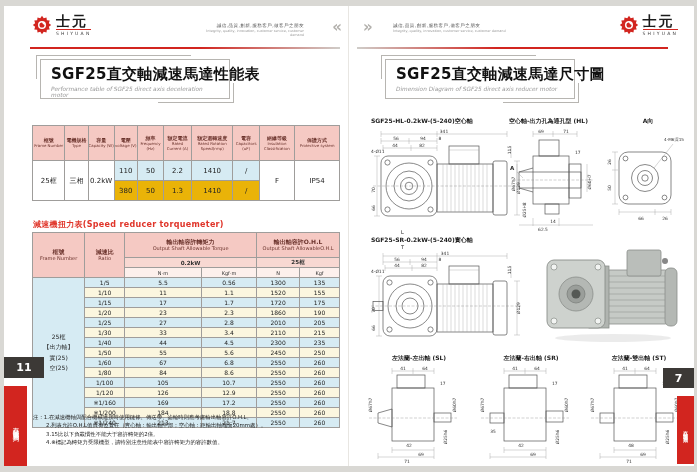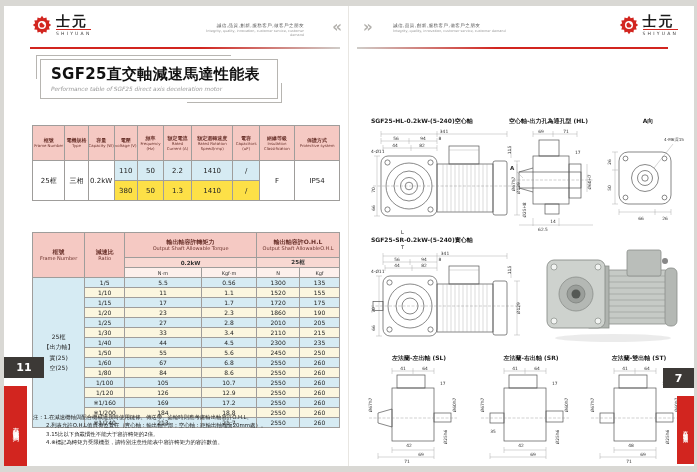--- a/index.html
+++ b/index.html
@@ -16,42 +16,42 @@
   .logo .lt-en{font-size:4.5px;letter-spacing:2.2px;color:#444;margin-top:1px;border-top:1px solid #d2251f;padding-top:1px}
   .slogan{position:absolute;top:17px;text-align:left}
   .slogan .scn{font-size:4.6px;color:#555;letter-spacing:.4px}
   .slogan .sen{font-size:3.4px;color:#999;margin-top:1px}
   .chev{position:absolute;top:12px;font-size:15px;color:#b3b1ad;letter-spacing:-4px;font-weight:bold}
   .red-rule{position:absolute;top:41px;height:2px}
   .rule-l{left:26px;right:8px;background:linear-gradient(to right,#d2251f 55%,#cfcdc9)}
   .rule-r{left:8px;right:26px;background:linear-gradient(to right,#cfcdc9,#d2251f 45%)}
 
   
-  .title-block{position:absolute;left:36px;top:53px;width:238px;height:40px;border:1px solid #b7b5b1;
+  .title-block{position:absolute;left:36px;top:53px;width:190px;height:40px;border:1px solid #b7b5b1;
                background:#fff;box-sizing:border-box;padding:5px 10px 0}
   .title-block:before{content:"";position:absolute;left:-5px;top:-5px;width:82%;height:60%;
                border-top:1px solid #b7b5b1;border-left:1px solid #b7b5b1}
   .title-block:after{content:"";position:absolute;right:-5px;bottom:-5px;width:40%;height:50%;
                border-bottom:1px solid #b7b5b1;border-right:1px solid #b7b5b1}
   .title-block h1{margin:0;font-size:15px;font-weight:bold;color:#111;letter-spacing:.3px;white-space:nowrap}
   .title-block p{margin:2px 0 0;font-size:5.8px;color:#9a9a9a;font-style:italic}
 
   .section-label{position:absolute;left:29px;font-size:8px;font-weight:bold;color:#e0352a;letter-spacing:.3px}
 
   table{border-collapse:collapse;table-layout:fixed;position:absolute;left:28px;width:308px}
   th,td{border:1px solid #9f9d9b;text-align:center;vertical-align:middle;padding:0;overflow:hidden}
   .pink{background:#f5c9c3}
   .pink2{background:#f8d8d2}
   .unitrow th{background:#fdf0ec;font-size:5px;font-weight:normal;height:9px;color:#333}
   .hcn{font-size:5px;font-weight:bold;color:#6b332c;line-height:1.25}
   .hen{font-size:3.9px;font-weight:normal;color:#6b332c;line-height:1.15;margin-top:1px}
   .elec{top:119px}
   .elec thead th{height:34px}
   .elec tbody td{height:19px;font-size:7px}
-  .cb{background:#d6ebf3}.cy{background:#fde047}
+  .cb{background:#d6ebf3}.cy{background:#eab308}
   .torque{top:226px}
   .torque thead tr.h1 th{height:24px}
   .torque thead tr.h2 th{height:9px;font-size:5.6px;font-weight:bold;color:#333}
   .torque tbody td{height:9px;font-size:6px;line-height:1}
   .torque tbody tr.rb td{background:#d6ebf3}
   .torque tbody tr.ry td{background:#fbf6df}
   .torque tbody td.framecell{background:#f5c9c3;font-size:6px;line-height:1.7;font-weight:normal}
   .notes{position:absolute;left:29px;top:407px;font-size:5.4px;line-height:1.55;color:#222;width:300px}
   .notes .nind{padding-left:13px}
 
@@ -177,20 +177,21 @@
       <tr>
         <td class="cy">380</td>
         <td class="cy">50</td>
         <td class="cy">1.3</td>
         <td class="cy">1410</td>
         <td class="cy">/</td>
       </tr>
     </tbody>
   </table>
 
+  <div class="section-label" style="top:213px">減速機扭力表(Speed reducer torquemeter)</div>
 
   <table class="torque">
     <colgroup>
         <col style="width:17%">
         <col style="width:13%">
         <col style="width:25%">
       <col style="width:18%">
         <col style="width:14%">
         <col style="width:13%">
       </colgroup>
@@ -362,20 +363,24 @@
       <circle cx="12" cy="12" r="4.4" fill="#fff"></circle>
       <path fill="#d2251f" d="M12 9.2a2.8 2.8 0 1 0 2.8 2.8A4.6 4.6 0 0 1 12 9.2z"></path>
     </svg>
     <div>
       <div class="lt-cn">士元</div>
       <div class="lt-en">SHIYUAN</div>
     </div>
   </div>
   <div class="red-rule rule-r"></div>
 
+  <div class="title-block">
+    <h1>SGF25直交軸減速馬達尺寸圖</h1>
+    <p>Dimension Diagram of SGF25 direct axis reducer motor</p>
+  </div>
 
   <div class="diag" style="left:22px;top:111px;width:158px">
     <div class="dlabel">SGF25-HL-0.2kW-(5-240)空心軸</div>
     <svg width="152" height="106" viewBox="0 0 152 106">
       <g class="dim">
         <path d="M10 8H136M10 5v6M136 5v6M66 5v6M10 15H66M10 12v6M66 12v6M38 12v6M12 22H66M12 19v6M66 19v6M40 19v6"></path>
         <path d="M6 30V90M3 30h6M3 90h6M146 35V89M143 35h6M143 89h6M140 20v12"></path>
       </g>
       <g class="ln">
         <rect x="10" y="30" width="56" height="60" rx="7"></rect>

